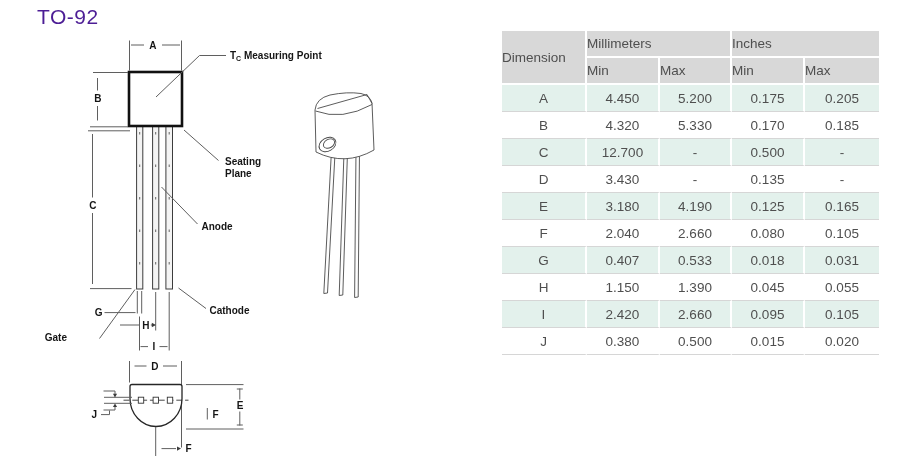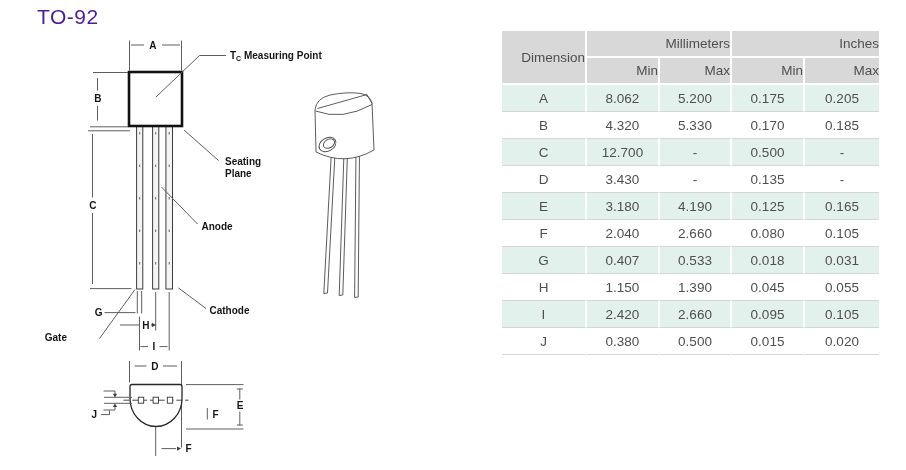--- a/index.html
+++ b/index.html
@@ -5,21 +5,21 @@
   html,body{margin:0;padding:0;background:#ffffff;}
   #stage{position:relative;width:906px;height:470px;background:#ffffff;overflow:hidden;
          font-family:"Liberation Sans",sans-serif;}
   #page-title{position:absolute;left:37px;top:5px;font-size:21px;color:#4c1d95;
               letter-spacing:0.5px;}
   #drawing{position:absolute;left:0;top:0;}
   svg text{font-family:"Liberation Sans",sans-serif;font-weight:bold;font-size:10px;fill:#151515;}
   
   #dim-table{position:absolute;left:502px;top:31px;width:377px;border-collapse:separate;
              border-spacing:0;table-layout:fixed;font-size:13.5px;color:#4f4f4f;}
-  #dim-table th{background:#d8d8d8;font-weight:normal;text-align:right;padding:0;
+  #dim-table th{background:#d8d8d8;font-weight:normal;text-align:left;padding:0;
                 height:25px;border-right:2px solid #ffffff;border-bottom:2px solid #ffffff;}
   #dim-table th:last-child{border-right:0;}
   #dim-table td{text-align:center;padding:0;height:26px;background:#ffffff;
                 border-right:2px solid #ffffff;border-bottom:1px solid #d6d6d6;}
   #dim-table td:last-child{border-right:0;}
   #dim-table tbody tr:nth-child(odd) td{background:#e3f1ec;}
 </style>
 </head>
 <body>
 
@@ -150,21 +150,21 @@
       <tr>
         <th>Min</th>
         <th>Max</th>
         <th>Min</th>
         <th>Max</th>
       </tr>
     </thead>
     <tbody>
       <tr>
         <td>A</td>
-        <td>8.062</td>
+        <td>4.450</td>
         <td>5.200</td>
         <td>0.175</td>
         <td>0.205</td>
       </tr>
       <tr>
         <td>B</td>
         <td>4.320</td>
         <td>5.330</td>
         <td>0.170</td>
         <td>0.185</td>

